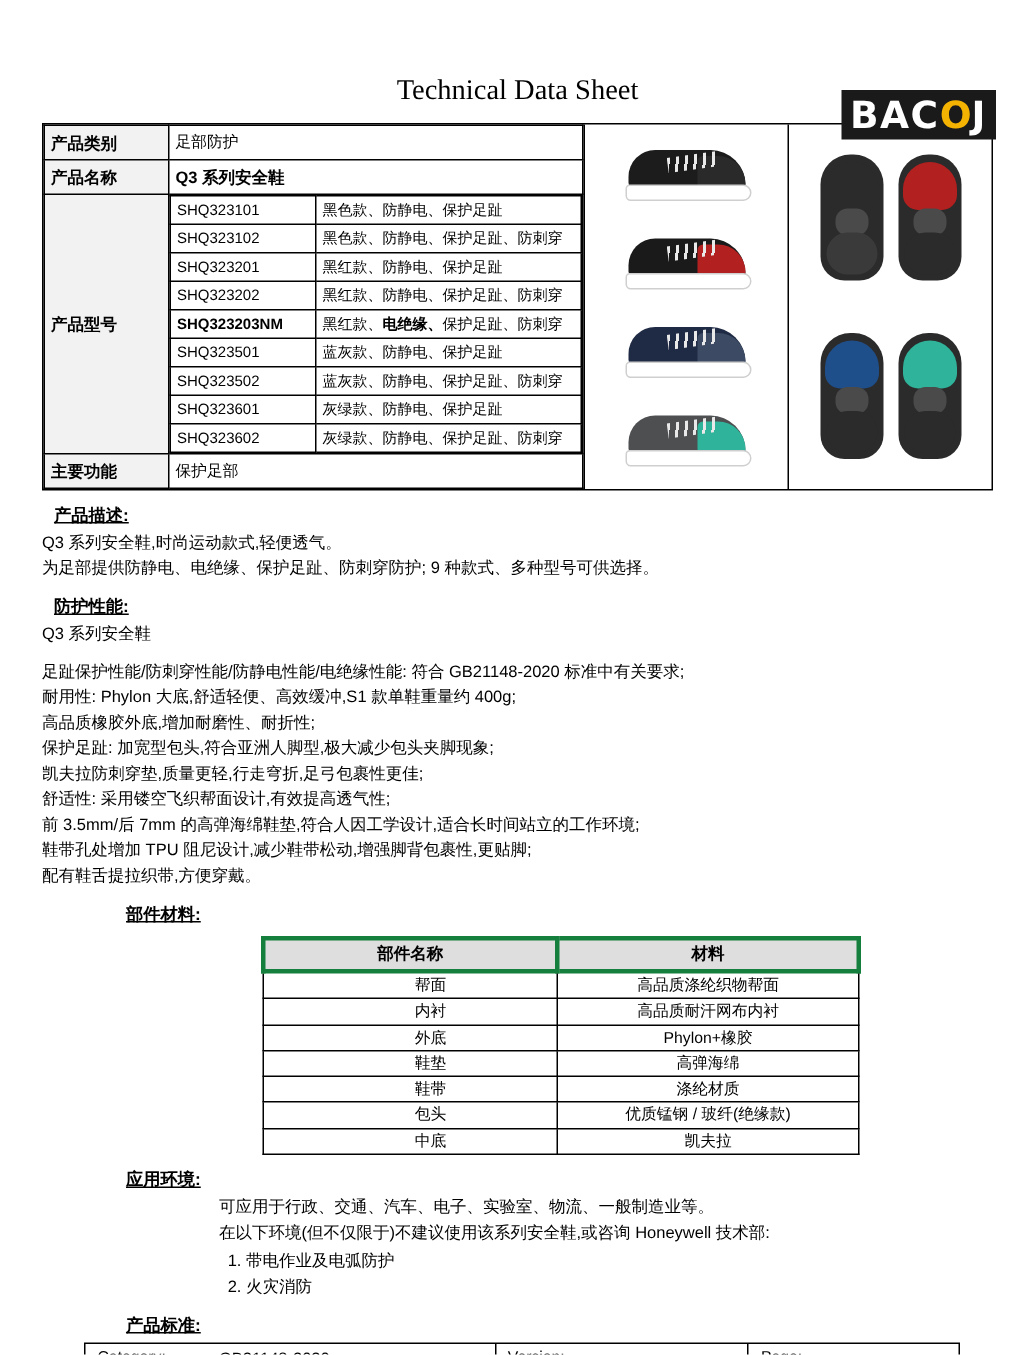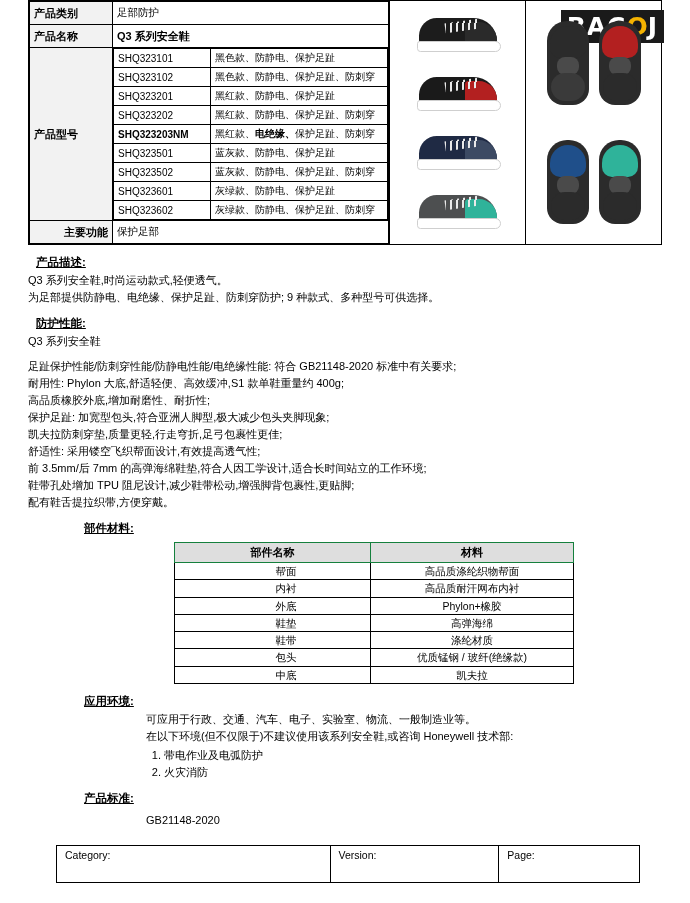--- a/index.html
+++ b/index.html
@@ -77,21 +77,21 @@
     height: 18px;
   }
   .info-table td.lbl {
     width: 74px;
     background: #f2f2f2;
     font-weight: bold;
     font-size: 11px;
   }
   .info-table td.plain-lbl {
     width: 74px;
-    text-align: right;
+    text-align: left;
     background: #f2f2f2;
     font-weight: bold;
     font-size: 11px;
   }
   .model-table {
     border-collapse: collapse;
     width: 100%;
     table-layout: fixed;
     font-size: 10px;
   }
@@ -217,21 +217,21 @@
   .mat-wrap {
     margin-top: 4px;
     margin-left: 146px;
   }
   .mat-table {
     border-collapse: collapse;
     width: 400px;
     font-size: 10.5px;
   }
   .mat-table th {
-    border: 1px solid #15803d;
+    border: 3px solid #15803d;
     background: #dedede;
     font-weight: bold;
     height: 17px;
     font-size: 11px;
   }
   .mat-table td {
     border: 1px solid #000;
     height: 15px;
     text-align: center;
     padding: 0 4px;
@@ -272,20 +272,21 @@
 <div class="page">
 
   <div class="logo-wrap">
     <div class="logo-box">
       <span class="logo-text">BAC</span>
         <span class="logo-dot">O</span>
         <span class="logo-text">J</span>
     </div>
   </div>
 
+  <div class="doc-title">Technical Data Sheet</div>
 
   <div class="top-block">
     <table class="info-table">
       <tbody>
           <tr>
         <td class="lbl">产品类别</td>
         <td>足部防护</td>
       </tr>
       <tr>
         <td class="lbl">产品名称</td>

